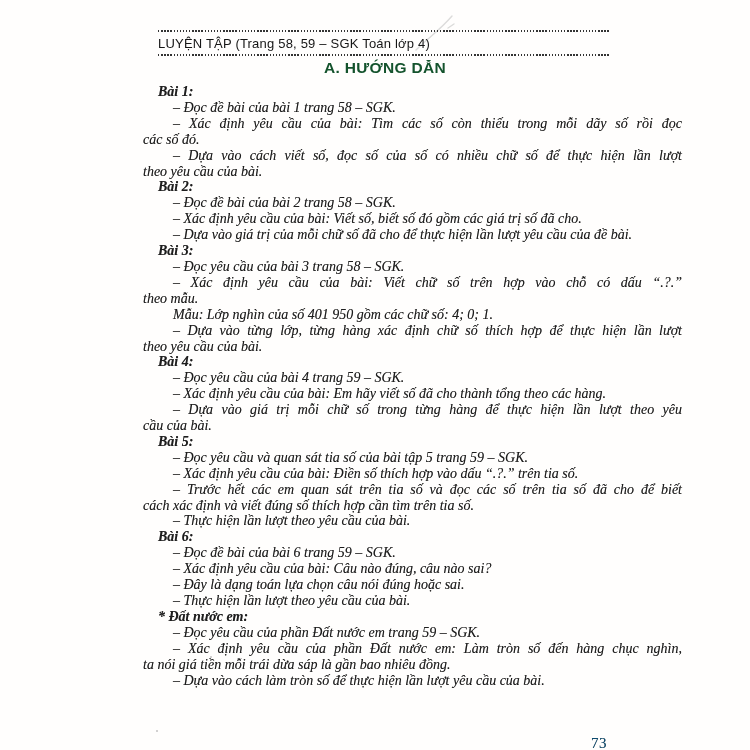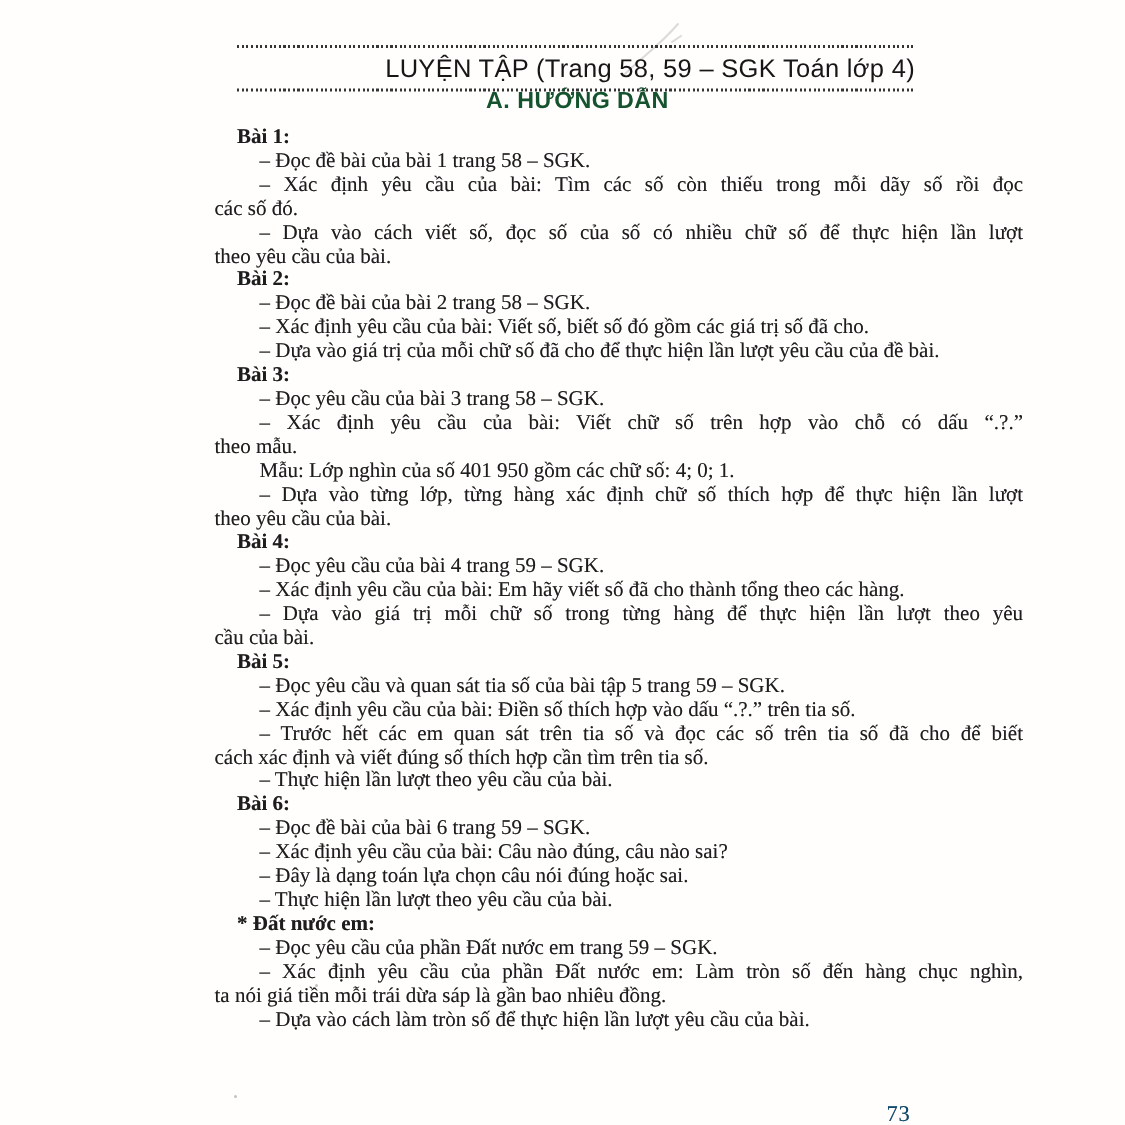--- a/index.html
+++ b/index.html
@@ -5,35 +5,35 @@
   html,body{margin:0;padding:0;background:#ffffff;}
   .page{
     position:relative;width:750px;height:750px;background:#fffefd;overflow:hidden;
     font-family:"Liberation Serif","DejaVu Serif",serif;color:#1d1d1d;
   }
   
   .hdr{position:absolute;left:158px;top:30px;width:452px;}
   .rule{height:2px;background-image:repeating-linear-gradient(90deg,#343434 0 1.4px,transparent 1.4px 3.1px);}
   .book-title{
     font-family:"Liberation Sans","DejaVu Sans",sans-serif;
-    font-size:17px;letter-spacing:.2px;text-align:right;
+    font-size:13px;letter-spacing:.2px;text-align:left;
     padding:4px 0 3px 0;color:#161616;white-space:nowrap;
   }
   .atitle{
     position:absolute;left:143px;top:59px;width:484px;text-align:center;
     font-family:"Liberation Sans","DejaVu Sans",sans-serif;
     font-weight:bold;font-size:15.5px;letter-spacing:.3px;color:#14532d;
   }
   
   .guide{
     position:absolute;left:143px;top:84px;width:539px;
     font-size:14px;line-height:15.9px;
     text-shadow:0 0 .4px rgba(20,20,20,.45);
   }
-  .ln{text-align:left;}
+  .ln{text-align:left;font-style:italic;}
   .ln.stretch{text-align:justify;text-align-last:justify;}
   .ln.ind{padding-left:30px;}
   .ln.hd{font-weight:bold;padding-left:15px;}
   .pagenum{
     position:absolute;left:591px;top:704px;
     font-size:15px;color:#0c4a6e;letter-spacing:.5px;
     text-shadow:0 0 .4px rgba(20,20,20,.45);
     margin-top:31px;
   }
   .scan-mark{position:absolute;left:408px;top:6px;opacity:.5;}

